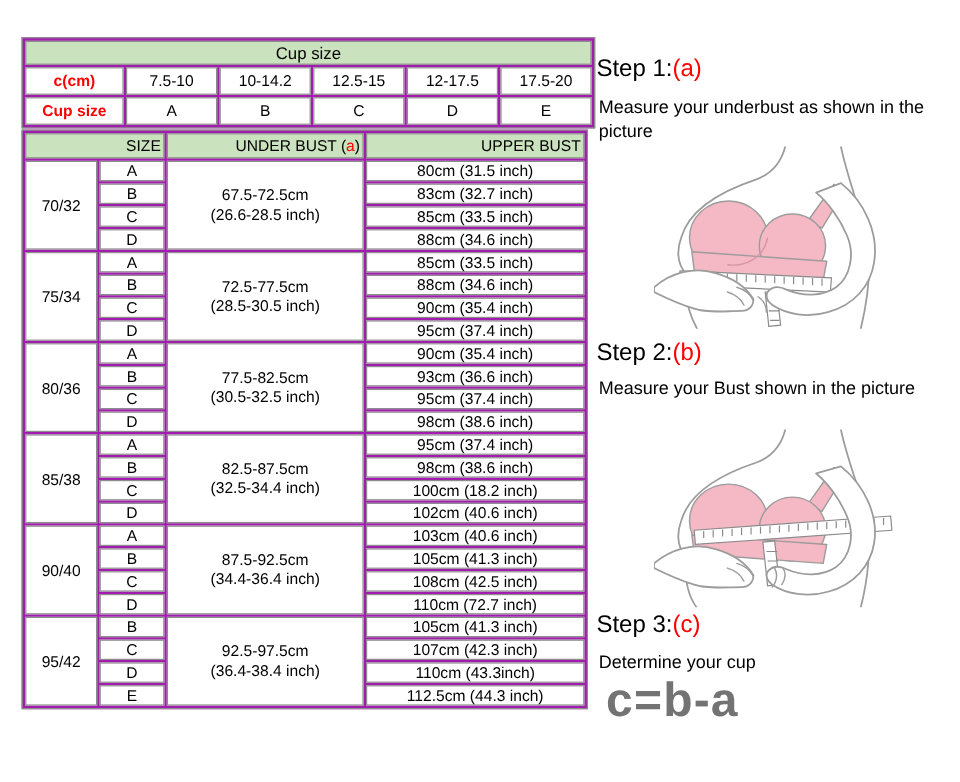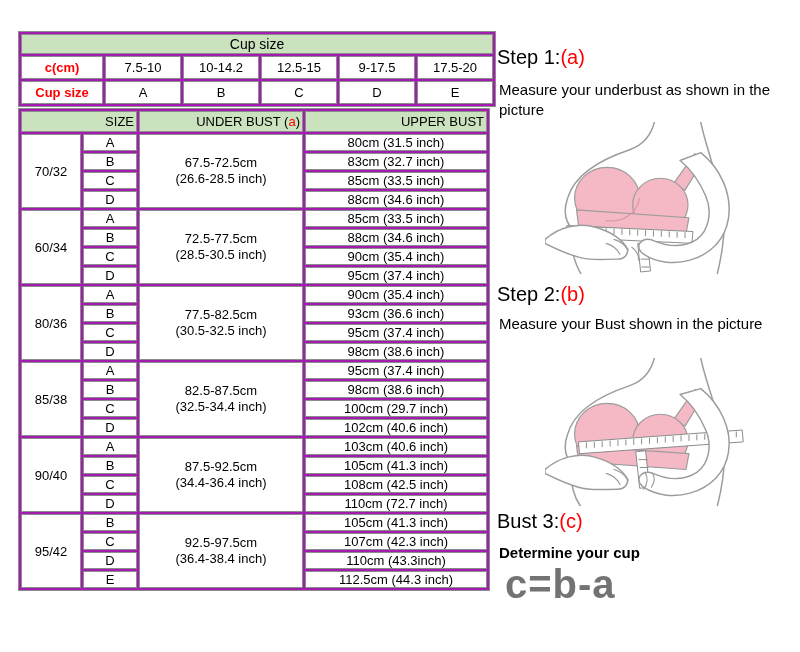--- a/index.html
+++ b/index.html
@@ -27,38 +27,38 @@
   .t2 .c-upper{width:176px;}
   .underbust-cell div{line-height:1.25;}
   
   .steps{position:absolute;left:497px;top:46px;width:300px;}
   .step-h{position:absolute;left:0;font-size:20px;font-weight:400;margin:0;white-space:nowrap;}
   .step-p{position:absolute;left:2px;font-size:15px;line-height:1.35;margin:0;width:292px;}
   .fig{position:absolute;left:48px;}
   .formula{position:absolute;left:8px;font-size:40px;font-weight:bold;color:#737373;letter-spacing:1px;margin:0;}
   #s1h{top:0;} #s1p{top:34px;} #fig1{top:76px;}
   #s2h{top:237px;} #s2p{top:268px;} #fig2{top:312px;}
-  #s3h{top:464px;} #s3p{top:497px;font-weight:bold;} #s3f{top:516px;}
+  #s3h{top:464px;} #s3p{top:497px;} #s3f{top:516px;}
 </style>
 </head>
 <body>
 
 <div class="tables">
 
   <table class="t1">
     <tbody>
         <tr>
       <td colspan="6" class="green title-cell">Cup size</td>
     </tr>
     <tr>
       <td class="label-col red bold">c(cm)</td>
       <td class="val-col">7.5-10</td>
       <td class="val-col">10-14.2</td>
       <td class="val-col">12.5-15</td>
-      <td class="val-col">9-17.5</td>
+      <td class="val-col">12-17.5</td>
       <td class="val-col">17.5-20</td>
     </tr>
     <tr>
       <td class="label-col red bold">Cup size</td>
       <td>A</td>
       <td>B</td>
       <td>C</td>
       <td>D</td>
       <td>E</td>
     </tr>
@@ -89,21 +89,21 @@
     <tr>
           <td>C</td>
           <td>85cm (33.5 inch)</td>
         </tr>
     <tr>
           <td>D</td>
           <td>88cm (34.6 inch)</td>
         </tr>
 
     <tr>
-      <td rowspan="4">60/34</td>
+      <td rowspan="4">75/34</td>
       <td>A</td>
       <td rowspan="4" class="underbust-cell">
         <div>72.5-77.5cm</div>
         <div>(28.5-30.5 inch)</div>
       </td>
       <td>85cm (33.5 inch)</td>
     </tr>
     <tr>
           <td>B</td>
           <td>88cm (34.6 inch)</td>
@@ -147,21 +147,21 @@
         <div>(32.5-34.4 inch)</div>
       </td>
       <td>95cm (37.4 inch)</td>
     </tr>
     <tr>
           <td>B</td>
           <td>98cm (38.6 inch)</td>
         </tr>
     <tr>
           <td>C</td>
-          <td>100cm (29.7 inch)</td>
+          <td>100cm (18.2 inch)</td>
         </tr>
     <tr>
           <td>D</td>
           <td>102cm (40.6 inch)</td>
         </tr>
 
     <tr>
       <td rowspan="4">90/40</td>
       <td>A</td>
       <td rowspan="4" class="underbust-cell">
@@ -254,17 +254,17 @@
       <path d="M34,84 L200,72 L201,84 L35,96 Z"></path>
       <path d="M92,94 L102,93 L106,130 L96,131 Z"></path>
     </g>
     <path fill="none" stroke="#8a8a8a" stroke-width="1" d="M42,84.6 v6 M50,84 v6 M58,83.4 v6 M66,82.8 v6 M74,82.2 v6 M82,81.6 v6 M90,81 v6 M98,80.5 v6 M106,79.9 v6 M114,79.3 v6 M122,78.7 v6 M130,78.1 v6 M138,77.5 v6 M146,77 v6 M154,76.4 v6 M162,75.8 v6 M170,75.2 v6 M178,74.6 v6 M186,74 v6 M194,73.5 v6 M95,102 h9 M96,110 h9 M97,118 h8 M98,126 h8"></path>
 
     <path d="M158,30 C178,46 190,72 186,95 C183,114 169,130 147,136 C130,141 112,138 100,130 C96,127 94,123 96,119 C100,114 106,114 112,117 C126,123 142,123 154,115 C166,106 170,88 163,72 C157,58 147,44 137,36 Z" fill="#ffffff" stroke="#9c9c9c" stroke-width="1.5" stroke-linejoin="round"></path>
     <path d="M0,112 C14,100 34,94 52,100 C66,104 78,112 84,122 C84,128 80,132 74,132 C60,132 46,134 34,130 C20,126 8,120 0,116 Z" fill="#ffffff" stroke="#9c9c9c" stroke-width="1.5" stroke-linejoin="round"></path>
     <path fill="none" stroke="#9c9c9c" stroke-width="1.2" stroke-linecap="round" d="M70,112 q10,3 14,11 M62,116 q10,3 14,11 M100,132 q6,-8 2,-16 M108,130 q5,-8 1,-14"></path>
   </svg>
 
-  <h2 id="s3h" class="step-h"><span>Bust 3:</span><span class="red">(c)</span></h2>
+  <h2 id="s3h" class="step-h"><span>Step 3:</span><span class="red">(c)</span></h2>
   <p id="s3p" class="step-p">Determine your cup</p>
   <p id="s3f" class="formula">c=b-a</p>
 
 </div>
 
 </body></html>

